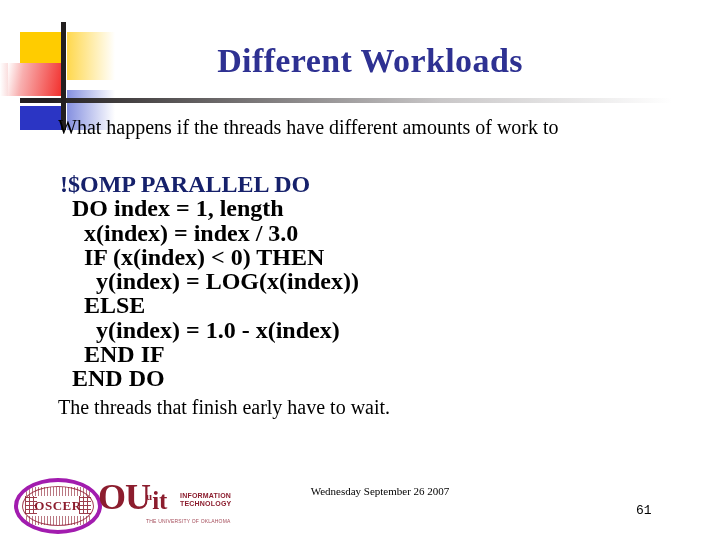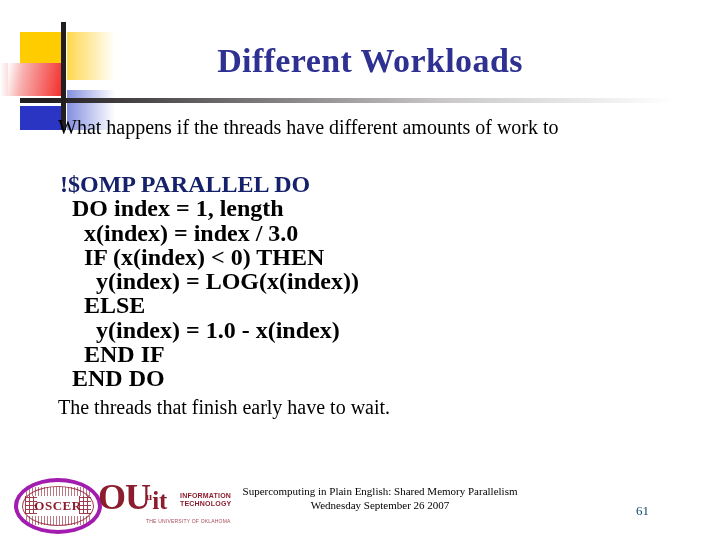--- a/index.html
+++ b/index.html
@@ -134,21 +134,22 @@
     text-align: center;
     font-size: 11px;
     line-height: 14px;
     color: #000000;
   }
   #page-num {
     position: absolute;
     left: 636px;
     top: 503px;
     font-size: 13px;
-    color: #0c4a6e;
+    color: #000000;
+    font-family: Liberation Mono, monospace;
   }
 
   
   #logos {
     position: absolute;
     left: 10px;
     top: 474px;
     width: 220px;
     height: 58px;
   }
@@ -312,17 +313,16 @@
     <div class="it-mark"><span class="it-sup">u</span><span>it</span></div>
     <div class="it-lines">
       <div class="it-l1">INFORMATION</div>
       <div class="it-l2">TECHNOLOGY</div>
       <div class="it-l3">THE UNIVERSITY OF OKLAHOMA</div>
     </div>
   </div>
 </div>
 
 <div id="footer-text">
-  <div>Supercomputing in Plain English: Shared Memory Parallelism</div>
   <div>Wednesday September 26 2007</div>
 </div>
 
 <div id="page-num">61</div>
 
 </body></html>

